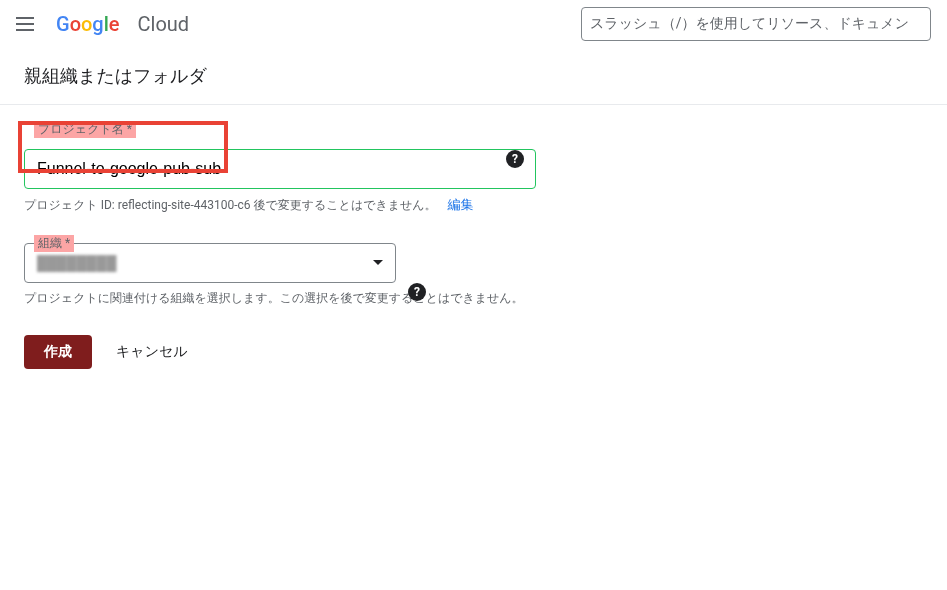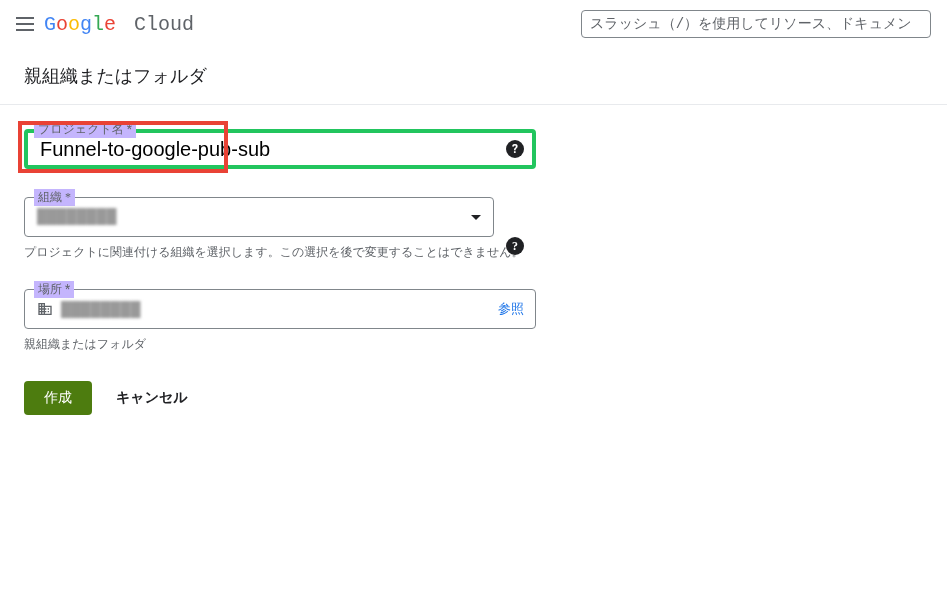--- a/index.html
+++ b/index.html
@@ -9,23 +9,22 @@
     }
     body {
       font-family: 'Roboto', Arial, sans-serif;
       background: #fff;
       color: #202124;
     }
     .header {
       display: flex;
       align-items: center;
       padding: 8px 16px;
-      gap: 4px;
+      gap: 16px;
       height: 48px;
-      font-family: Liberation Mono, monospace;
     }
     .menu-icon {
       width: 24px;
       height: 24px;
       cursor: pointer;
       display: flex;
       flex-direction: column;
       justify-content: center;
       gap: 4px;
     }
@@ -54,21 +53,21 @@
       margin-left: 16px;
     }
     .search-box {
       margin-left: auto;
       min-width: 350px;
       border: 1px solid #80868b;
       border-radius: 4px;
       padding: 8px 8px;
       color: #5f6368;
       font-size: 14px;
-      height: 28px;
+      height: 34px;
       display: flex;
       align-items: center;
     }
     .page-title {
       padding: 16px 24px;
       font-size: 18px;
       font-weight: 400;
       border-bottom: 1px solid #e8eaed;
     }
     .form-container {
@@ -90,32 +89,33 @@
       z-index: 10;
     }
     .input-wrapper {
       position: relative;
       display: flex;
       align-items: center;
       width: 512px;
     }
     .text-input {
       width: 100%;
-      border: 4px solid #22c55e;
+      border: 1px solid #22c55e;
       border-radius: 4px;
       padding: 12px;
-      font-size: 20px;
+      font-size: 16px;
       outline: none;
       height: 40px;
+      margin-top: 20px;
     }
     .floating-label {
       position: absolute;
       top: -8px;
       left: 10px;
-      background: #c4b5fd;
+      background: #fca5a5;
       padding: 0 4px;
       font-size: 12px;
       color: #5f6368;
     }
     .help-icon {
       position: absolute;
       right: 12px;
       width: 18px;
       height: 18px;
       border-radius: 50%;
@@ -153,22 +153,21 @@
       color: #1a73e8;
       cursor: pointer;
       margin-left: 8px;
       font-size: 13px;
     }
     .field-group-spacing {
       margin-top: 28px;
     }
     .select-wrapper {
       position: relative;
-      width: 470px;
-      font-family: Liberation Serif, serif;
+      width: 372px;
     }
     .select-input {
       width: 100%;
       border: 1px solid #80868b;
       border-radius: 4px;
       padding: 12px;
       font-size: 14px;
       height: 40px;
       background: #fff;
       cursor: pointer;
@@ -210,36 +209,36 @@
       cursor: pointer;
       font-size: 13px;
     }
     .button-row {
       display: flex;
       gap: 24px;
       margin-top: 28px;
       align-items: center;
     }
     .btn-primary {
-      background: #4d7c0f;
+      background: #7f1d1d;
       color: #fff;
       border: none;
       border-radius: 4px;
       padding: 8px 20px;
       font-size: 14px;
       cursor: pointer;
-      font-weight: 400;
+      font-weight: 700;
     }
     .btn-text {
       background: none;
       border: none;
       color: #202124;
       font-size: 14px;
       cursor: pointer;
-      font-weight: 700;
+      font-weight: 400;
     }
     .obscured {
       filter: blur(1.5px);
       color: #999;
       user-select: none;
     }
   </style>
 </head>
 <body>
 
@@ -263,49 +262,38 @@
 <div class="page-title">親組織またはフォルダ</div>
 
 <div class="form-container">
 
   <div class="field-group">
     <div class="highlight-box"></div>
     <div class="input-wrapper">
       <span class="floating-label">プロジェクト名 *</span>
       <input type="text" class="text-input" value="Funnel-to-google-pub-sub" style="">
       <span class="help-icon">?</span>
+    </div>
+    <div class="helper-text">
+      <span>プロジェクト ID: reflecting-site-443100-c6 後で変更することはできません。</span>
+      <span class="edit-link">編集</span>
     </div>
   </div>
 
   <div class="field-group field-group-spacing">
     <div class="select-wrapper">
       <span class="floating-label">組織 *</span>
       <div class="select-input">
         <span class="obscured">████████</span>
         <span class="dropdown-arrow"></span>
       </div>
       <span class="help-icon-outer">?</span>
     </div>
     <div class="helper-text">プロジェクトに関連付ける組織を選択します。この選択を後で変更することはできません。</div>
   </div>
 
-  <div class="field-group field-group-spacing">
-    <div class="location-wrapper">
-      <span class="floating-label">場所 *</span>
-      <div class="location-input">
-        <span class="org-icon">
-          <svg viewBox="0 0 24 24" width="16" height="16" fill="#5f6368">
-              <path d="M12 7V3H2v18h20V7H12zM6 19H4v-2h2v2zm0-4H4v-2h2v2zm0-4H4V9h2v2zm0-4H4V5h2v2zm4 12H8v-2h2v2zm0-4H8v-2h2v2zm0-4H8V9h2v2zm0-4H8V5h2v2zm10 12h-8v-2h2v-2h-2v-2h2v-2h-2V9h8v10zm-2-8h-2v2h2v-2zm0 4h-2v2h2v-2z"></path>
-            </svg>
-        </span>
-        <span class="obscured">████████</span>
-      </div>
-      <span class="browse-link">参照</span>
-    </div>
-    <div class="helper-text">親組織またはフォルダ</div>
-  </div>
 
   <div class="button-row">
     <button class="btn-primary">作成</button>
     <button class="btn-text">キャンセル</button>
   </div>
 
 </div>
 
 </body></html>

